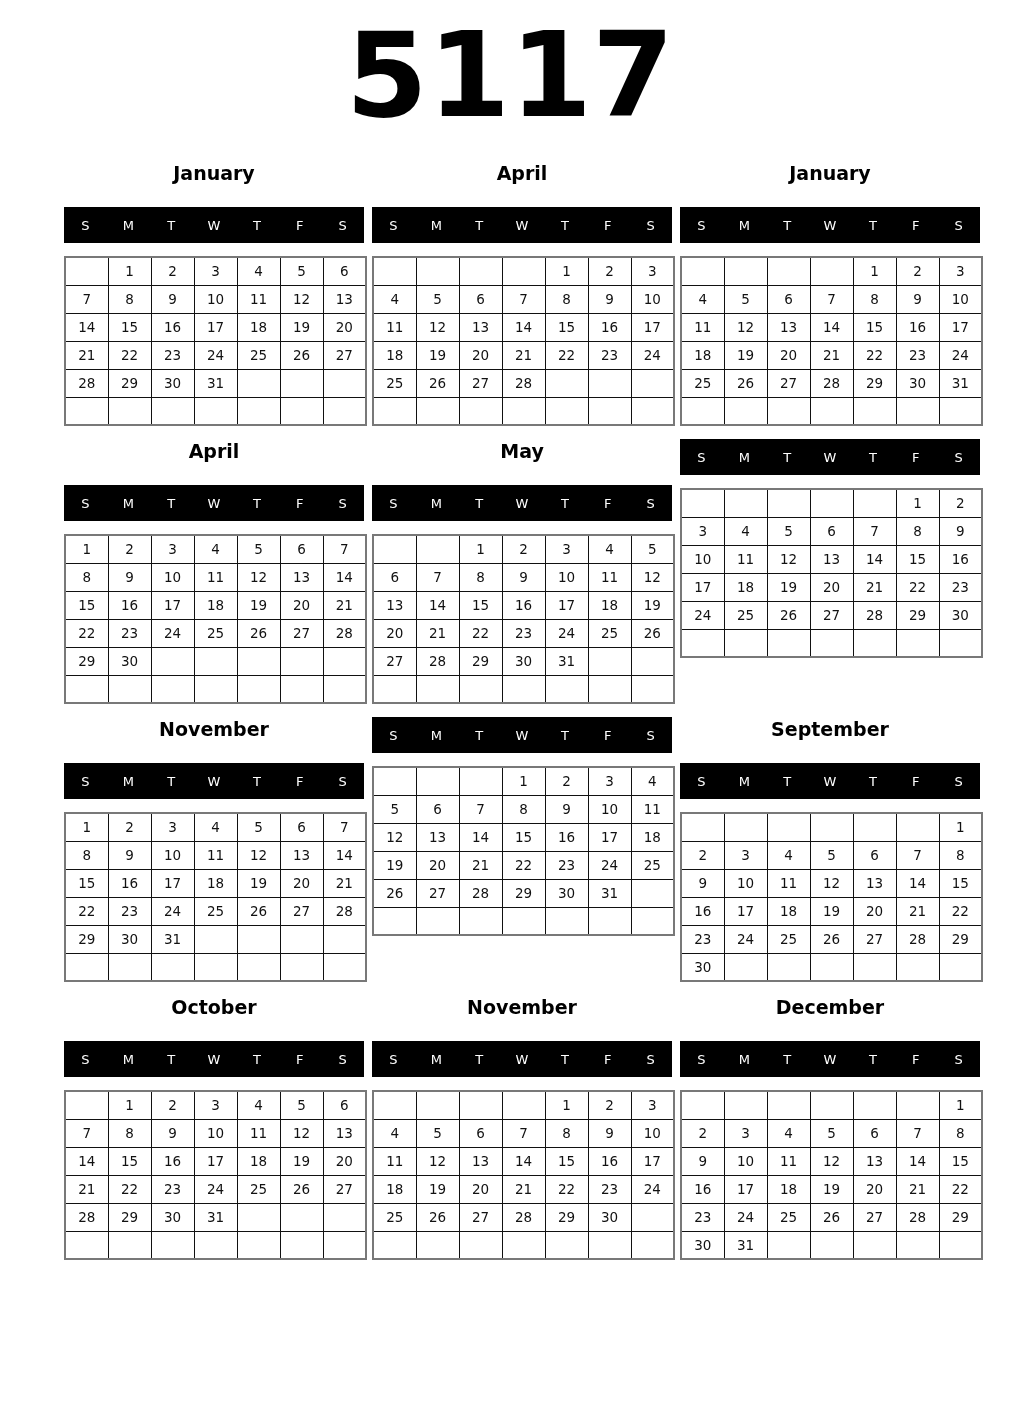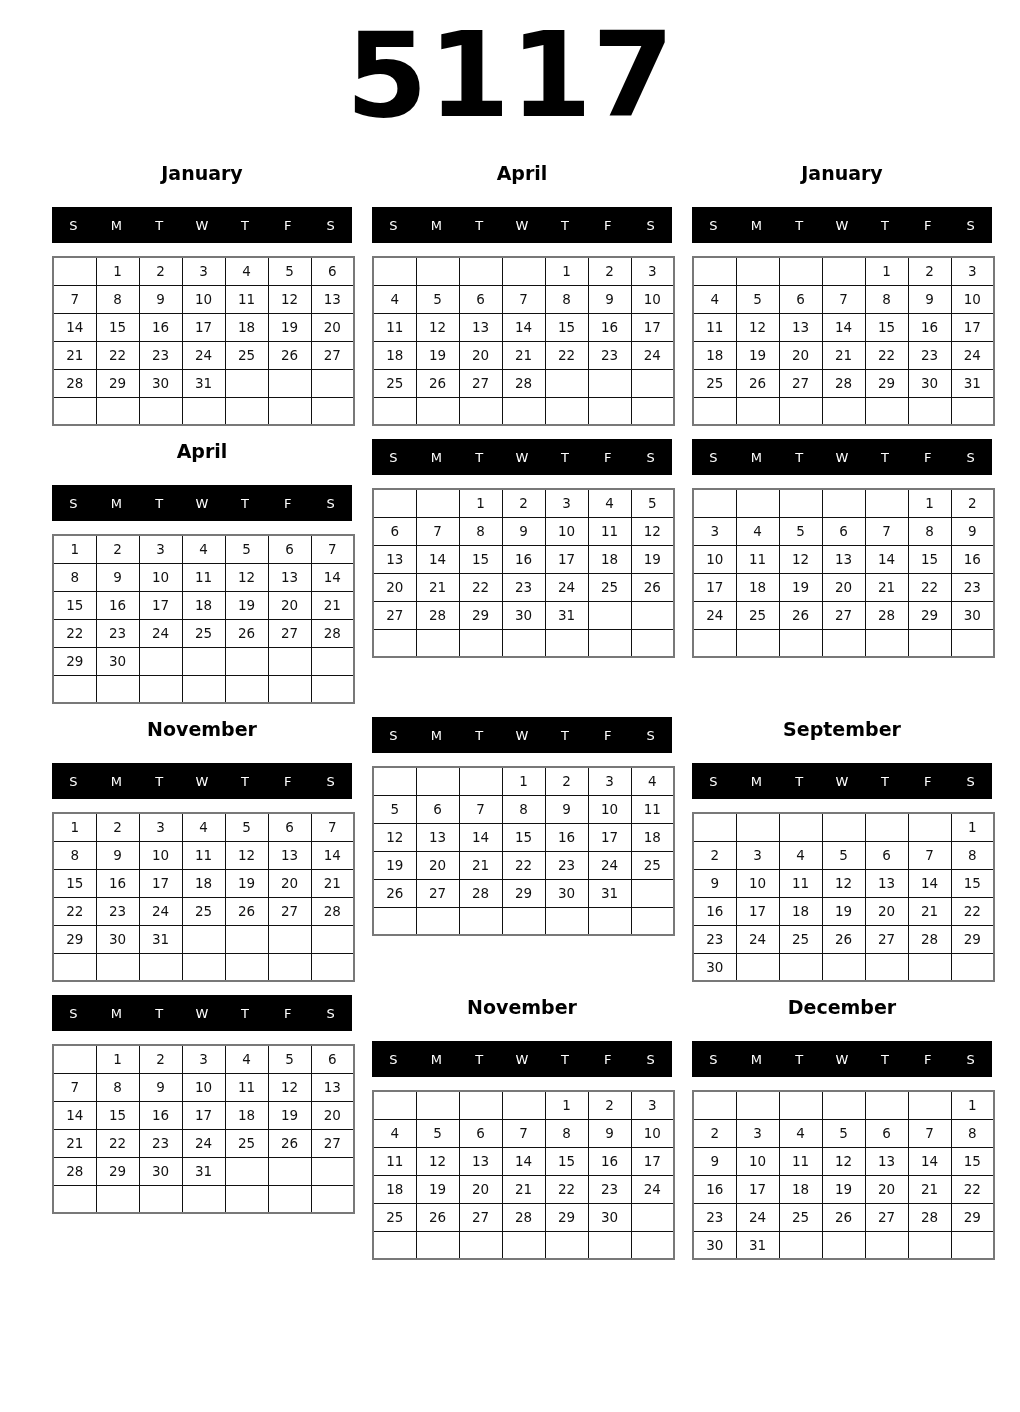--- a/index.html
+++ b/index.html
@@ -13,23 +13,24 @@
     width:1020px;height:1412px;position:relative;overflow:hidden;
     font-family:"DejaVu Sans","Liberation Sans",sans-serif;color:var(--text);
   }
   .year-title{
     height:150px;display:flex;align-items:center;justify-content:center;
     font-size:118px;font-weight:bold;letter-spacing:0px;
   }
   .months-grid{
     display:grid;
     grid-template-columns:repeat(3,300px);
-    column-gap:20px;
+    column-gap:8px;
     grid-auto-rows:278px;
     padding:0 52px;
+    margin-left:12px;
   }
   .month{display:flex;flex-direction:column;}
   .month-name{
     height:46px;display:flex;align-items:center;justify-content:center;
     font-size:19px;font-weight:bold;
   }
   .weekday-bar{
     margin-top:11px;height:36px;
     background:var(--hdr-bg);color:var(--hdr-text);
     display:grid;grid-template-columns:repeat(7,1fr);
@@ -333,20 +334,21 @@
             <td></td>
             <td></td>
             <td></td>
             <td></td>
           </tr>
         </tbody>
     </table>
   </div>
 
   <div class="month">
+    <div class="month-name">May</div>
     <div class="weekday-bar">
         <div>S</div>
         <div>M</div>
         <div>T</div>
         <div>W</div>
         <div>T</div>
         <div>F</div>
         <div>S</div>
       </div>
     <table class="month-table">
@@ -685,20 +687,21 @@
             <td></td>
             <td></td>
             <td></td>
             <td></td>
           </tr>
         </tbody>
     </table>
   </div>
 
   <div class="month">
+    <div class="month-name">October</div>
     <div class="weekday-bar">
         <div>S</div>
         <div>M</div>
         <div>T</div>
         <div>W</div>
         <div>T</div>
         <div>F</div>
         <div>S</div>
       </div>
     <table class="month-table">

